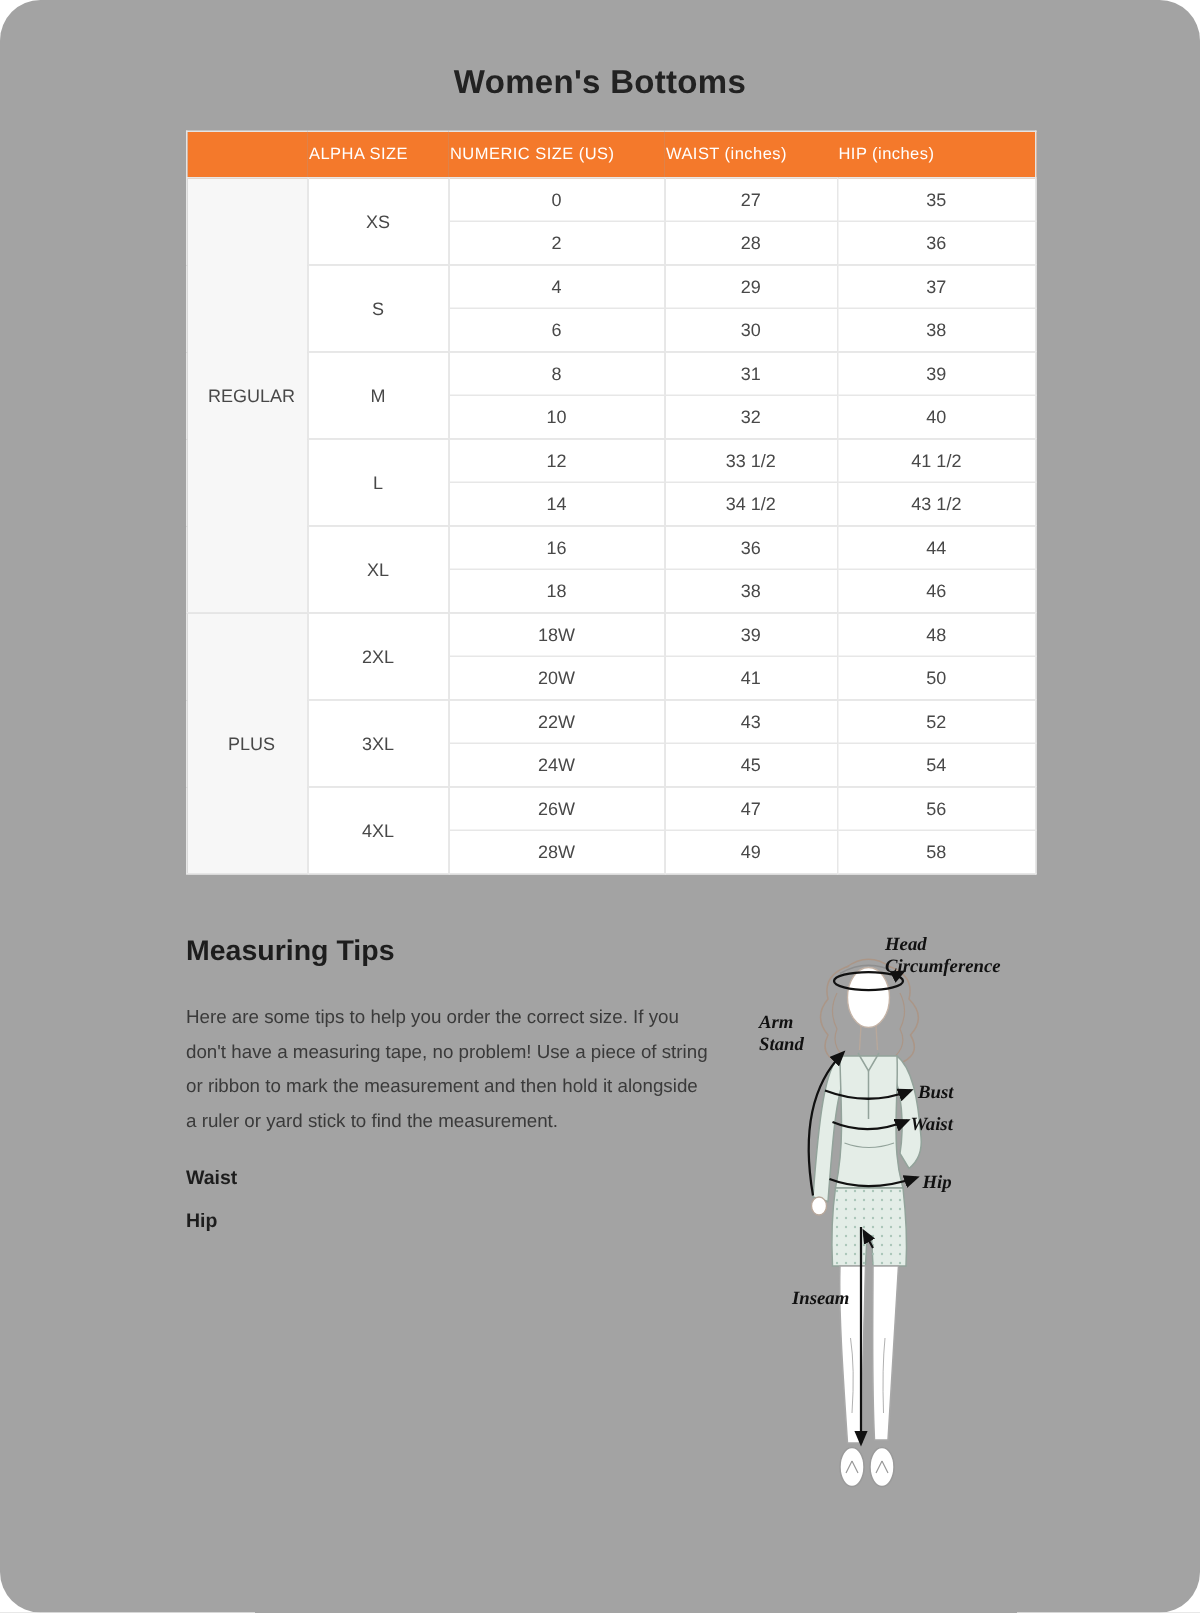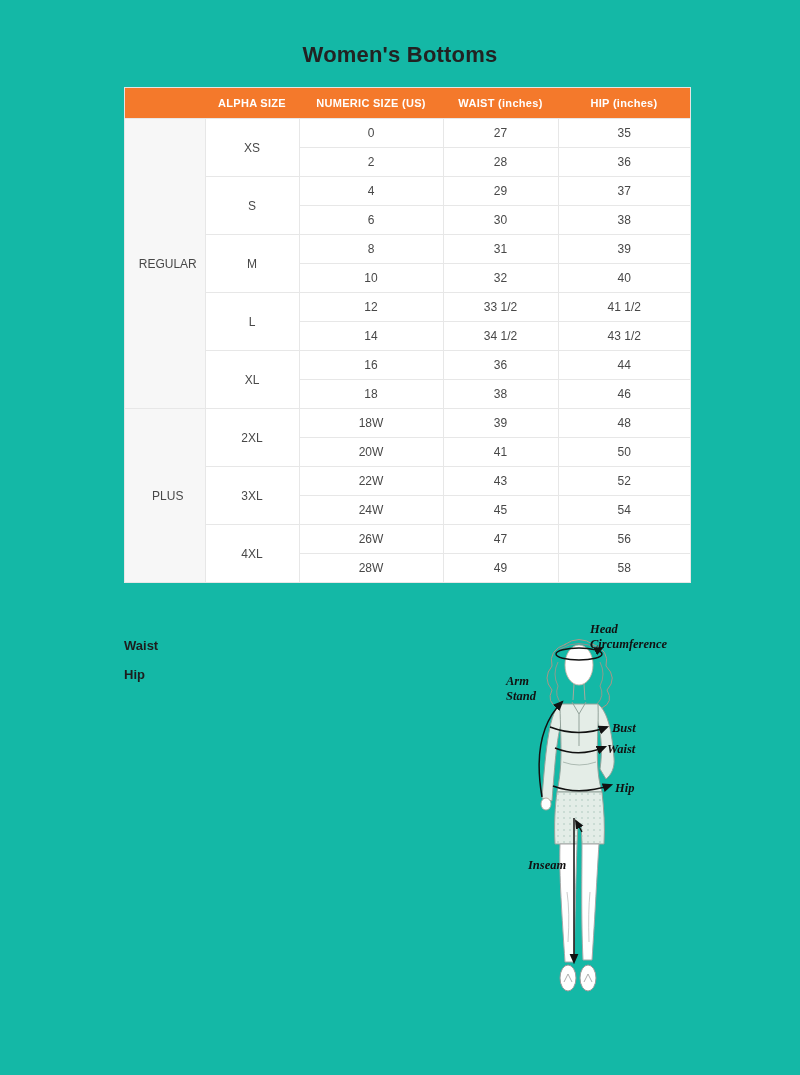--- a/index.html
+++ b/index.html
@@ -1,27 +1,27 @@
 <!DOCTYPE html>
 <html><head>
 <meta charset="utf-8">
 <style>
   html,body{margin:0;padding:0;background:#fff;font-family:"Liberation Sans",sans-serif;}
-  .page{position:relative;width:800px;height:1075px;background:#14b8a6;overflow:hidden;}
+  .page{position:relative;width:800px;height:1075px;background:#a3a3a3;overflow:hidden;border-radius:27px;}
 
   
   .page-title{position:absolute;top:42px;left:0;right:0;text-align:center;
     font-size:22px;font-weight:bold;color:#222;letter-spacing:.2px;}
 
   
   .size-table-wrap{position:absolute;left:124px;top:87px;width:555px;}
   table.size-table{border-collapse:collapse;table-layout:fixed;width:555px;
     border:1px solid #e4e4e4;}
-  table.size-table th{background:#f4792b;color:#fff;font-weight:bold;
-    font-size:11px;height:28px;text-align:center;border:none;letter-spacing:.3px;}
+  table.size-table th{background:#f4792b;color:#fff;font-weight:normal;
+    font-size:11px;height:28px;text-align:left;border:none;letter-spacing:.3px;}
   table.size-table td{border:1px solid #e7e7e7;height:28px;text-align:center;
     font-size:12px;color:#484848;background:#fff;padding:0 4px;}
   table.size-table td.group-cell{background:#f7f7f7;padding-left:10px;}
   .c0{width:78px}.c1{width:92px}.c2{width:142px}.c3{width:113px}.c4{width:130px}
 
   
   .tips-col{position:absolute;left:124px;top:624px;width:350px;color:#2b2b2b;}
   .tips-col h2{font-size:19px;font-weight:bold;margin:0 0 21px 0;color:#1d1d1d;}
   .tips-col p{font-size:12.5px;line-height:1.84;margin:0 0 18px 0;color:#3a3a3a;}
   .tips-col h3{font-size:13px;font-weight:bold;margin:14px 0 11px 0;color:#1d1d1d;}
@@ -146,20 +146,22 @@
           <tr>
             <td>28W</td>
             <td>49</td>
             <td>58</td>
           </tr>
         </tbody>
     </table>
   </div>
 
   <div class="tips-col">
+    <h2>Measuring Tips</h2>
+    <p>Here are some tips to help you order the correct size. If you don't have a measuring tape, no problem! Use a piece of string or ribbon to mark the measurement and then hold it alongside a ruler or yard stick to find the measurement.</p>
     <h3>Waist</h3>
     <h3>Hip</h3>
   </div>
 
   <div class="figure-wrap">
     <svg width="230" height="410" viewBox="0 0 230 410">
       <defs>
         <marker id="arr" markerWidth="8" markerHeight="8" refX="5.5" refY="3" orient="auto">
           <path d="M0,0 L7,3 L0,6 Z" fill="#111"></path>
         </marker>

